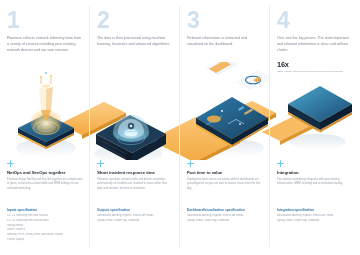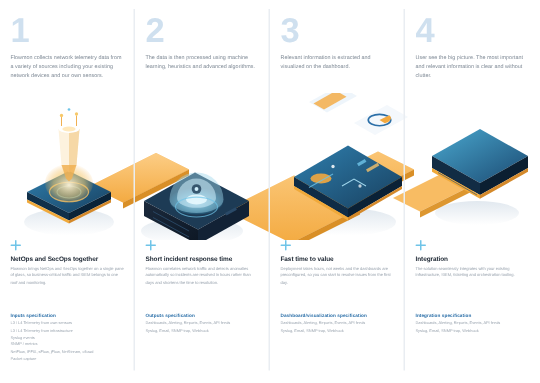--- a/index.html
+++ b/index.html
@@ -324,20 +324,24 @@
           <li>Syslog, Email, SNMP trap, Webhook</li>
         </ul>
       </div>
     </div>
 
     <div class="col">
 
       <div class="step-num">4</div>
       <div class="step-desc">User see the big picture. The most important and relevant information is clear and without clutter.</div>
 
+      <div class="callout">
+        <div class="callout-title">16x</div>
+        <div class="callout-sub">faster visibility into security incidents and network problems.</div>
+      </div>
 
       <div class="benefit">
         <div class="plus"></div>
         <div class="benefit-title">Integration</div>
         <div class="benefit-body">The solution seamlessly integrates with your existing infrastructure, SIEM, ticketing and orchestration tooling.</div>
       </div>
 
       <div class="spec">
         <div class="spec-title">Integration specification</div>
         <ul class="spec-list">

